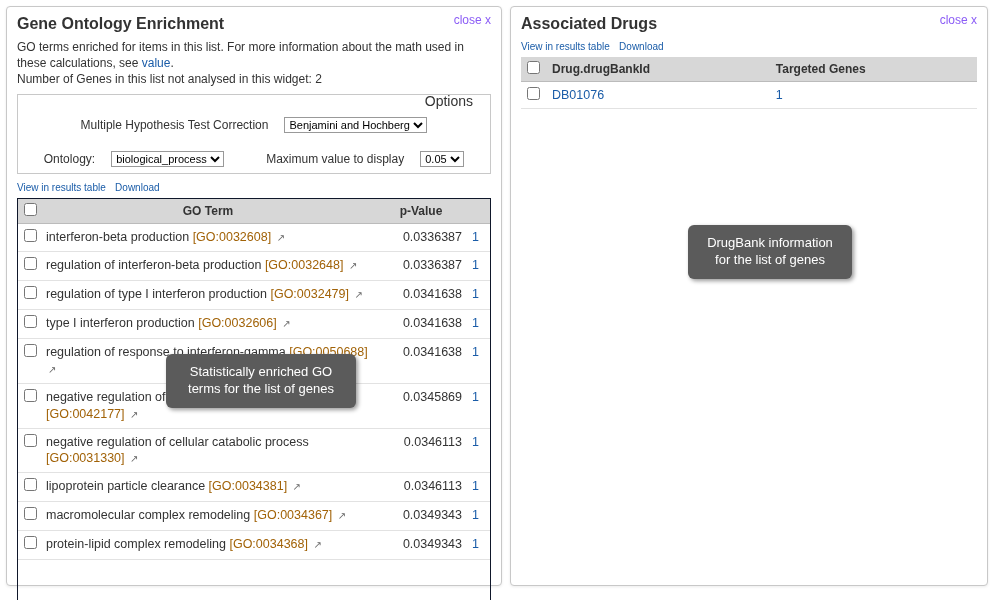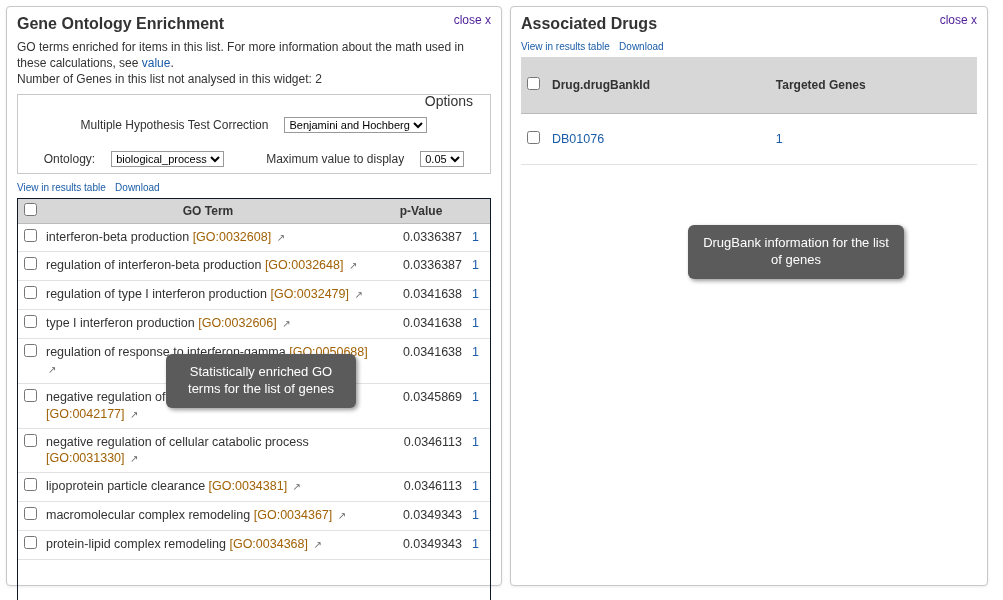--- a/index.html
+++ b/index.html
@@ -25,21 +25,21 @@
     box-shadow: 0 1px 3px rgba(0,0,0,0.08);
     position: relative;
     background: #fff;
   }
   .panel-left { width: 496px; height: 580px; }
   .panel-right { width: 478px; height: 580px; }
   .close-link {
     position: absolute;
     top: 6px;
     right: 10px;
-    color: #4c1d95;
+    color: #8b5cf6;
     font-size: 12px;
     cursor: pointer;
   }
   h3 {
     margin: 0 0 6px 0;
     font-size: 16px;
     font-weight: bold;
     color: #333;
   }
   .desc { color: #333; line-height: 1.35; }
@@ -120,47 +120,47 @@
   
   table.drug {
     width: 100%;
     border-collapse: collapse;
     margin-top: 2px;
   }
   table.drug th {
     background: #d7d7d7;
     font-weight: bold;
     font-size: 12px;
-    padding: 20px 6px;
+    padding: 4px 6px;
     border-bottom: 1px solid #bbb;
     text-align: left;
   }
   table.drug th.cb { width: 22px; text-align: center; }
   table.drug td {
-    padding: 17px 6px;
+    padding: 5px 6px;
     border-bottom: 1px solid #e2e2e2;
     font-size: 12.5px;
   }
   table.drug td.cb { text-align: center; }
   
   .tooltip {
     position: absolute;
     background: #5b5b5b;
     color: #fff;
     font-family: "Comic Sans MS", cursive, sans-serif;
     font-size: 13px;
     text-align: center;
     padding: 10px 14px;
     border-radius: 6px;
     box-shadow: 2px 2px 4px rgba(0,0,0,0.4);
     line-height: 1.3;
     pointer-events: none;
   }
   .tip1 { left: 160px; top: 348px; width: 190px; }
-  .tip2 { left: 682px; top: 219px; width: 216px; }
+  .tip2 { left: 682px; top: 219px; width: 164px; }
 </style>
 </head>
 <body>
 
 <div class="wrap">
 
   <div class="panel panel-left">
     <span class="close-link">close x</span>
     <h3>Gene Ontology Enrichment</h3>
     <div class="desc">

